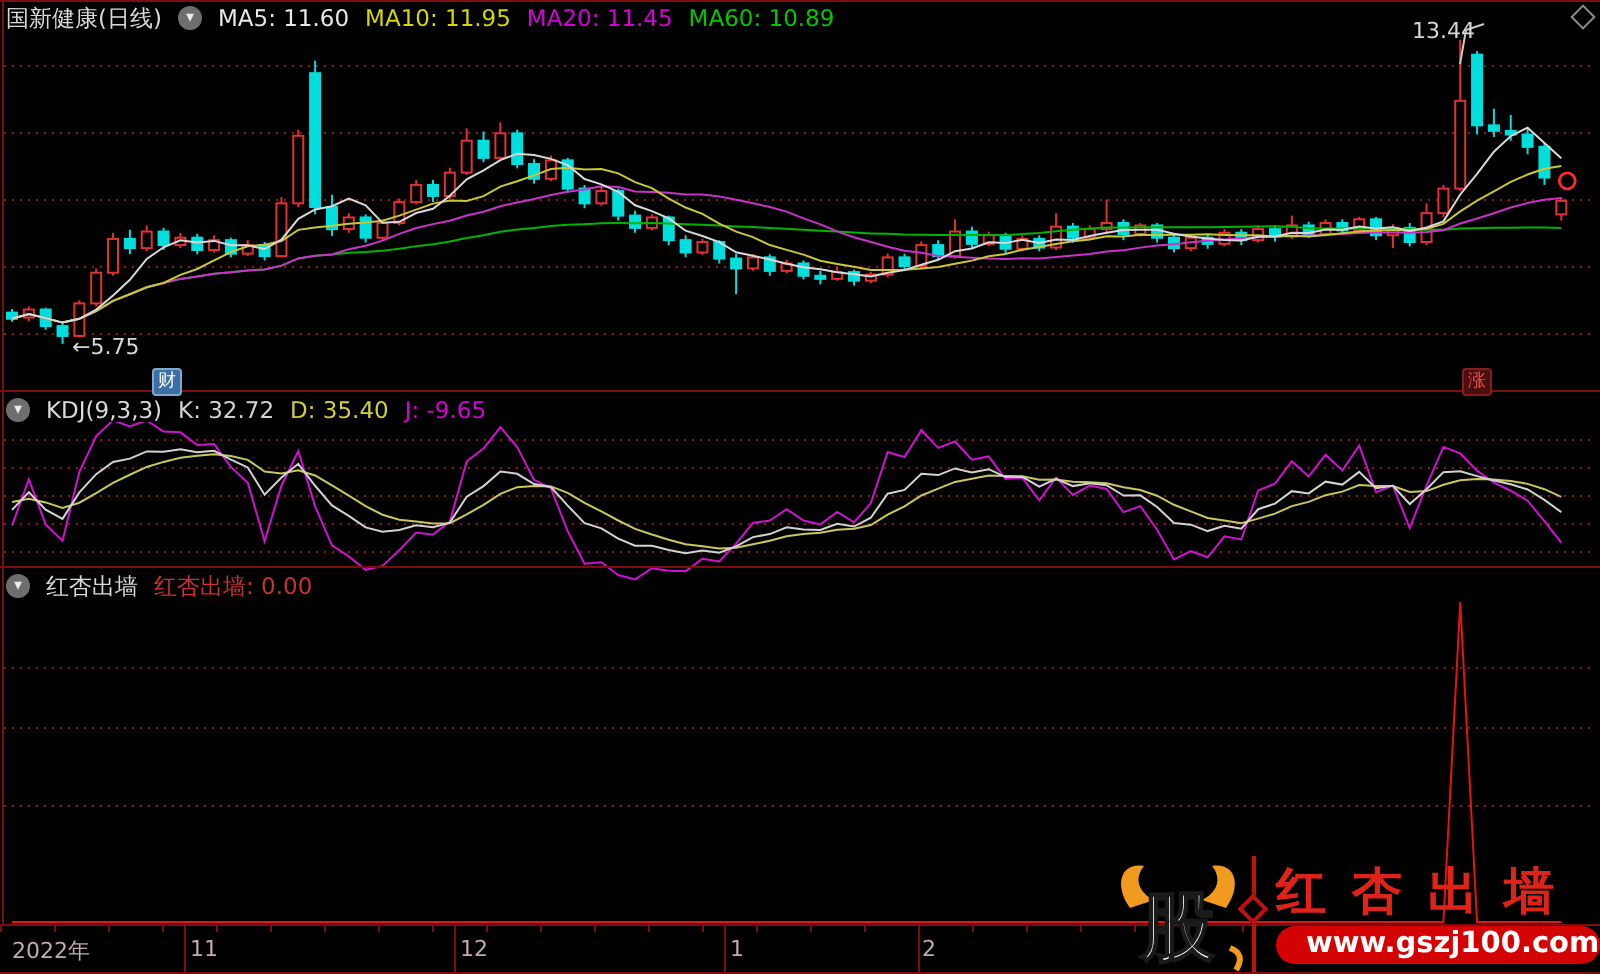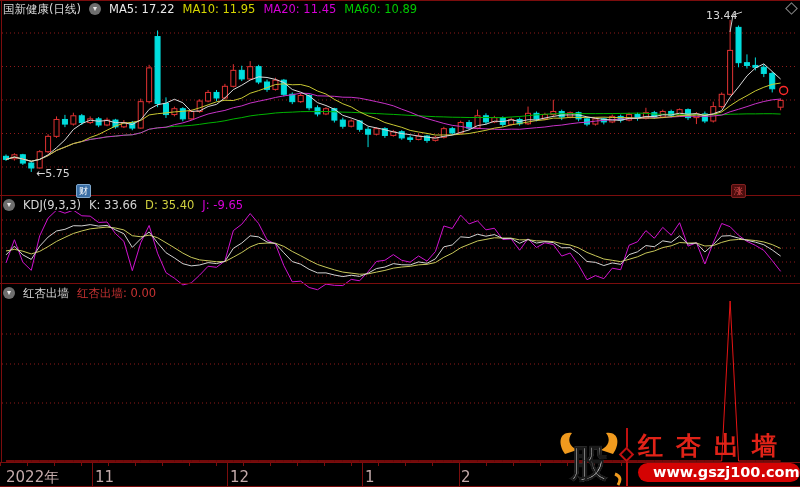--- a/index.html
+++ b/index.html
@@ -5,21 +5,21 @@
   html,body{margin:0;padding:0;background:#000;}
   #screen{position:relative;width:800px;height:487px;background:#000;overflow:hidden;
           font-family:"DejaVu Sans","Liberation Sans",sans-serif;}
   #cv{position:absolute;left:0;top:0;z-index:1;}
   .hdr{position:absolute;z-index:3;display:flex;align-items:flex-start;gap:8px;font-size:11.5px;line-height:13px;white-space:nowrap;}
   .circ{width:12px;height:12px;border-radius:50%;background:#6e6e6e;color:#e8e8e8;font-size:8px;
         display:flex;align-items:center;justify-content:center;line-height:12px;}
   .badge{position:absolute;z-index:3;width:13px;height:12px;font-size:9px;line-height:12px;text-align:center;border-radius:2px;}
   .hline{position:absolute;left:0;width:800px;height:1px;background:#7b0d0d;z-index:2;}
   .vline{position:absolute;width:1px;background:#7b0d0d;z-index:2;}
-  .axis-label{position:absolute;top:468px;font-size:15px;color:#c4abab;z-index:3;}
+  .axis-label{position:absolute;top:468px;font-size:11px;color:#c4abab;z-index:3;}
   .price-label{position:absolute;z-index:3;font-size:11px;color:#d6d6d6;}
   #ticks{position:absolute;left:0;top:463px;width:800px;height:3px;z-index:2;
          background:repeating-linear-gradient(90deg,#7b0d0d 0 1px,transparent 1px 27px);}
   #diamond-tr{position:absolute;left:787px;top:4px;width:7px;height:7px;border:1px solid #8a8a8a;transform:rotate(45deg);z-index:3;}
   
   #wm{position:absolute;left:556px;top:427px;width:244px;height:60px;z-index:5;}
   #wm-divider{position:absolute;left:70px;top:1px;width:2px;height:58px;background:#c01010;}
   #wm-diamond{position:absolute;left:65px;top:22px;width:7px;height:7px;border:2px solid #c01010;background:#000;transform:rotate(45deg);}
   #wm-right{position:absolute;left:82px;top:2px;width:162px;}
   #wm-name{font-size:25px;font-weight:bold;color:#e02318;letter-spacing:13px;white-space:nowrap;
@@ -254,38 +254,38 @@
       <polyline points="6,159.37799999999996 14.42,157.07549999999995 22.84,159.0709999999999 31.259999999999998,161.29674999999997 39.68,159.37799999999996 48.1,154.77300000000002 56.519999999999996,147.71200000000005 64.94,139.91419999999997 73.36,129.4762 81.78,123.64319999999998 90.2,120.14339999999996 98.62,121.2486 107.03999999999999,120.4504 115.46,122.66079999999998 123.88,122.66079999999998 132.3,124.5028 140.72,119.83639999999997 149.14,109.39839999999991 157.56,104.73199999999999 165.98,103.13560000000001 174.4,99.26739999999997 182.82,102.70579999999997 191.24,111.42459999999998 199.66,110.93339999999999 208.07999999999998,106.51259999999999 216.5,104.36359999999998 224.92,97.85519999999998 233.34,89.62759999999996 241.76,85.20680000000002 250.18,80.04919999999998 258.6,76.85640000000001 267.02,77.47039999999994 275.44,79.4352 283.86,82.50519999999999 292.28,89.50480000000003 300.7,92.2064 309.12,95.89039999999999 317.54,102.64439999999995 325.96,105.53019999999998 334.38,109.2141999999999 342.8,115.35419999999999 351.21999999999997,117.99439999999994 359.64,121.06439999999999 368.06,126.16059999999995 376.48,127.87979999999997 384.9,129.72179999999997 393.32,131.87079999999995 401.74,133.58999999999997 410.15999999999997,134.6338 418.58,136.10740000000004 427,137.0898 435.42,138.195 443.84,136.35299999999995 452.26,135.06360000000004 460.68,132.362 469.1,129.90599999999995 477.52,125.60799999999998 485.94,124.25719999999997 494.36,121.18719999999998 502.78,121.5556 511.2,119.83640000000001 519.62,121.4328 528.04,119.71360000000003 536.46,119.95920000000001 544.88,117.9944 553.3,116.39799999999997 561.72,115.0472 570.14,114.92439999999996 578.56,114.92439999999996 586.98,116.82779999999994 595.4,118.3014 603.82,119.2838 612.24,120.02060000000003 620.66,120.2662 629.08,118.36279999999996 637.5,118.23999999999998 645.92,116.39799999999997 654.34,116.52079999999995 662.76,114.80159999999998 671.18,114.92440000000002 679.6,113.20519999999999 688.02,114.18759999999999 696.4399999999999,113.5736 704.86,115.47699999999998 713.28,113.7578 721.7,110.68780000000002 730.12,97.24119999999995 738.54,86.98740000000001 746.96,75.87399999999995 755.38,68.01480000000001 763.8,63.83959999999997 772.22,71.51459999999997 780.64,79.06679999999993" fill="none" stroke="#d8d8d8" stroke-width="1" clip-path="url(#clipMain)"></polyline>
       <polyline points="730,32 733,15 742,12" fill="none" stroke="#c8c8c8" stroke-width="1"></polyline>
       <polyline points="6,262.85185185185173 14.42,239.7294532627863 22.84,262.17645966768777 31.259999999999998,270.35312584909633 39.68,235.88929088345532 48.1,218.06844708146565 56.519999999999996,210.14922575445348 64.94,213.1944086457642 73.36,210.17697350596512 81.78,215.79204787869043 90.2,216.16393744412318 98.62,222.46356831217057 107.03999999999999,222.01296836072856 115.46,233.48643746185002 123.88,241.37329505316043 132.3,270.6509042493917 140.72,242.84850290788492 149.14,225.47935391688782 157.56,253.1979741480123 165.98,272.6645945590748 174.4,278.18719739759854 182.82,284.9193493756708 191.24,282.9323439139275 199.66,275.10563660716076 208.07999999999998,266.2527557879731 216.5,267.31603409009085 224.92,260.8015353735145 233.34,230.63024655065226 241.76,224.2582843388059 250.18,213.55582099963357 258.6,223.52785113540116 267.02,239.91973292143848 275.44,244.08173611747054 283.86,265.66354846300686 292.28,281.8313101035949 300.7,281.1595347894885 309.12,287.4876863399425 317.54,289.71761570731115 325.96,284.10673812532934 334.38,285.3380542897968 342.8,285.56067825818457 351.21999999999997,279.39797582422005 359.64,280.7495510912073 368.06,271.81242230074423 376.48,261.4519986644257 384.9,260.2777640183867 393.32,254.60536116511267 401.74,260.27931720343145 410.15999999999997,262.17744760526585 418.58,255.9846780499405 427,261.1451495753581 435.42,251.5572448796286 443.84,225.98306655504098 452.26,228.5075354602197 460.68,215.1001943384514 469.1,223.9350481626423 477.52,220.73517748829983 485.94,229.86918643886332 494.36,228.21900097718242 502.78,239.51348349342464 511.2,238.8911843217959 519.62,250.1967834567197 528.04,238.80824121872448 536.46,247.49457274857875 544.88,242.77745548924878 553.3,244.5050308967526 561.72,256.0753135034788 570.14,253.04767700002108 578.56,264.8752145102664 586.98,279.71386921486044 595.4,275.6041850622795 603.82,278.64075965679655 612.24,268.1749668015372 620.66,269.7392046734476 629.08,245.232371871388 637.5,241.78993572673818 645.92,230.6092305076266 654.34,238.2612247982852 662.76,227.3533926855116 671.18,235.25973060945626 679.6,222.72109591534397 688.02,246.1097290977373 696.4399999999999,242.78388966898947 704.86,264.0215749701405 713.28,242.82591557383194 721.7,223.4586872012201 730.12,226.71582704284145 738.54,235.3087527254751 746.96,241.37343317507037 755.38,245.37314239935824 763.8,250.32860304660574 772.22,260.59645234351433 780.64,271.3591374991817" fill="none" stroke="#d012d0" stroke-width="1" clip-path="url(#clipKdj)"></polyline>
       <polyline points="6,250.97883597883595 14.42,249.37178130511458 22.84,251.20102107119646 31.259999999999998,253.93703603946787 39.68,251.35878673146607 48.1,246.60302392432317 56.519999999999996,241.39533847148465 64.94,237.36663421066743 73.36,233.48239696713853 81.78,230.95520424021737 90.2,228.84216612648964 98.62,227.9309378673012 107.03999999999999,227.08551365207654 115.46,227.99993133918701 123.88,229.91041186975463 132.3,235.7304822097028 140.72,236.7473423094431 149.14,235.1376296819352 157.56,237.7176788913748 165.98,242.71009541533192 174.4,247.77825284137003 182.82,253.08412377484154 191.24,257.3481552232824 199.66,259.88493827812215 208.07999999999998,260.79462649381514 216.5,261.72625615042597 224.92,261.59415318229577 233.34,257.17073794920384 241.76,252.46895886200414 250.18,246.90993916737978 258.6,243.5696408770971 267.02,243.04822545486016 275.44,243.19586983523308 283.86,246.40553821062935 292.28,251.46636276676728 300.7,255.70824448429886 309.12,260.2481647493908 317.54,264.45808631480804 325.96,267.2650365734539 334.38,269.84689624721716 342.8,272.091722248784 351.21999999999997,273.13547275956057 359.64,274.2231982355101 368.06,273.8788016734007 376.48,272.10354410068993 384.9,270.4141469460752 393.32,268.1557489773663 401.74,267.0305444382327 410.15999999999997,266.337244890666 418.58,264.85830677056236 427,264.32785574267604 435.42,262.5034827622407 443.84,257.28628044692647 452.26,253.1750311631112 460.68,247.73576875958838 469.1,244.3356658171675 477.52,240.9641674844721 485.94,239.3791701922423 494.36,237.7848603043766 502.78,238.03180647424062 511.2,238.15457473817708 519.62,239.87489026939744 528.04,239.72251183358702 536.46,240.83280625001441 544.88,241.11061328419075 553.3,241.5955300859853 561.72,243.66407057419866 570.14,245.00458577788757 578.56,247.84324702537026 586.98,252.3961930524403 595.4,255.71162048241732 603.82,258.98721179304295 612.24,260.2997482228278 620.66,261.6482420014878 629.08,259.3031176971878 637.5,256.80123455855215 645.92,253.05951969413422 654.34,250.9454775661558 662.76,247.57517972606377 671.18,245.81582985226268 679.6,242.51658214698858 688.02,243.0298888542384 696.4399999999999,242.99474611348856 704.86,245.99857880729598 713.28,245.5453412025154 721.7,242.39010491661608 730.12,240.1509223632197 738.54,239.4591838435419 746.96,239.73264803376026 755.38,240.5384329431314 763.8,241.93702867219915 772.22,244.60266062524417 780.64,248.4250144643781" fill="none" stroke="#c8c85a" stroke-width="1" clip-path="url(#clipKdj)"></polyline>
       <polyline points="6,254.9365079365079 14.42,246.15767195767182 22.84,254.85950060336023 31.259999999999998,259.40906597601065 39.68,246.20228811546247 48.1,237.0914983100373 56.519999999999996,230.97996756580758 64.94,229.309225689033 73.36,225.71392248008073 81.78,225.90081878637505 90.2,224.61608989903414 98.62,226.10848134892433 107.03999999999999,225.3946652216272 115.46,229.82876671340802 123.88,233.7313729308899 132.3,247.3706228895991 140.72,238.7810625089237 149.14,231.9182044269194 157.56,242.87777731025395 165.98,252.69492846324624 174.4,257.9145676934462 182.82,263.6958656417846 191.24,265.8762181201641 199.66,264.9585043878017 208.07999999999998,262.61400292520113 216.5,263.5895154636476 224.92,261.3299472460354 233.34,248.32390748301998 241.76,243.06540068760472 250.18,235.79189977813104 258.6,236.88904429653178 267.02,242.00539461038628 275.44,243.4911585959789 283.86,252.82487496142184 292.28,261.58801187904317 300.7,264.1920079193621 309.12,269.3280052795747 317.54,272.8779294456424 325.96,272.87893709074575 334.38,275.01061559474374 342.8,276.5813742519175 351.21999999999997,275.22297378111375 359.64,276.39864918740915 368.06,273.19000854918187 376.48,268.55302895526853 384.9,267.0353526368457 393.32,263.63895303994843 401.74,264.78013535996564 410.15999999999997,264.95064579553264 418.58,261.9004305303551 427,263.26695368690343 435.42,258.85473680137 443.84,246.85187581629796 452.26,244.9525325954807 460.68,236.85724395254272 469.1,237.53545993232575 477.52,234.22117081908135 485.94,236.20917560778264 494.36,234.5962405286452 502.78,238.52569881396863 511.2,238.40011126605003 519.62,243.31552133183817 528.04,239.41775496196618 536.46,243.0533950828692 544.88,241.66622735254344 553.3,242.56536368957438 561.72,247.80115155062538 570.14,247.68561618526542 578.56,253.52056952033564 586.98,261.50208510658035 595.4,262.34247534237136 603.82,265.53839441429415 612.24,262.9248210823976 620.66,264.3452295588077 629.08,254.6128690885879 637.5,251.79746828128083 645.92,245.57608996529834 654.34,246.71739331019893 662.76,240.83458404587972 671.18,242.29713010466054 679.6,235.9180867364404 688.02,244.05650226873803 696.4399999999999,242.92446063198886 704.86,252.0062441949108 713.28,244.63886599295427 721.7,236.0796323448174 730.12,235.67255725642696 738.54,238.0757068041863 746.96,240.27957641419695 755.38,242.15000276187368 763.8,244.73422013033468 772.22,249.93392453133424 780.64,256.06972214264596" fill="none" stroke="#d2d2d2" stroke-width="1" clip-path="url(#clipKdj)"></polyline>
     </svg>
 
   <div class="hdr" style="left:3px;top:3px;">
     <span style="color:#d9d9d9">国新健康(日线)</span>
     <span class="circ">▾</span>
-    <span style="color:#e8e8e8">MA5: 17.22</span>
+    <span style="color:#e8e8e8">MA5: 11.60</span>
     <span style="color:#d6d600">MA10: 11.95</span>
     <span style="color:#d600d6">MA20: 11.45</span>
     <span style="color:#00c800">MA60: 10.89</span>
   </div>
 
   <div class="price-label" style="left:706px;top:9px;">13.44</div>
   <div class="price-label" style="left:36px;top:167px;">←5.75</div>
 
   <div class="badge" style="left:76px;top:184px;background:#3a6ea5;color:#fff;border:1px solid #7fa7cc;">财</div>
   <div class="badge" style="left:731px;top:184px;background:#4d0d0d;color:#e05050;border:1px solid #802020;">涨</div>
 
   <div id="diamond-tr"></div>
 
   <div class="hdr" style="left:3px;top:199px;">
     <span class="circ">▾</span>
     <span style="color:#d9d9d9">KDJ(9,3,3)</span>
-    <span style="color:#d2d2d2">K: 33.66</span>
+    <span style="color:#d2d2d2">K: 32.72</span>
     <span style="color:#cfcf3f">D: 35.40</span>
     <span style="color:#d600d6">J: -9.65</span>
   </div>
 
   <div class="hdr" style="left:3px;top:287px;">
     <span class="circ">▾</span>
     <span style="color:#d9d9d9">红杏出墙</span>
     <span style="color:#c83232">红杏出墙: 0.00</span>
   </div>
 

